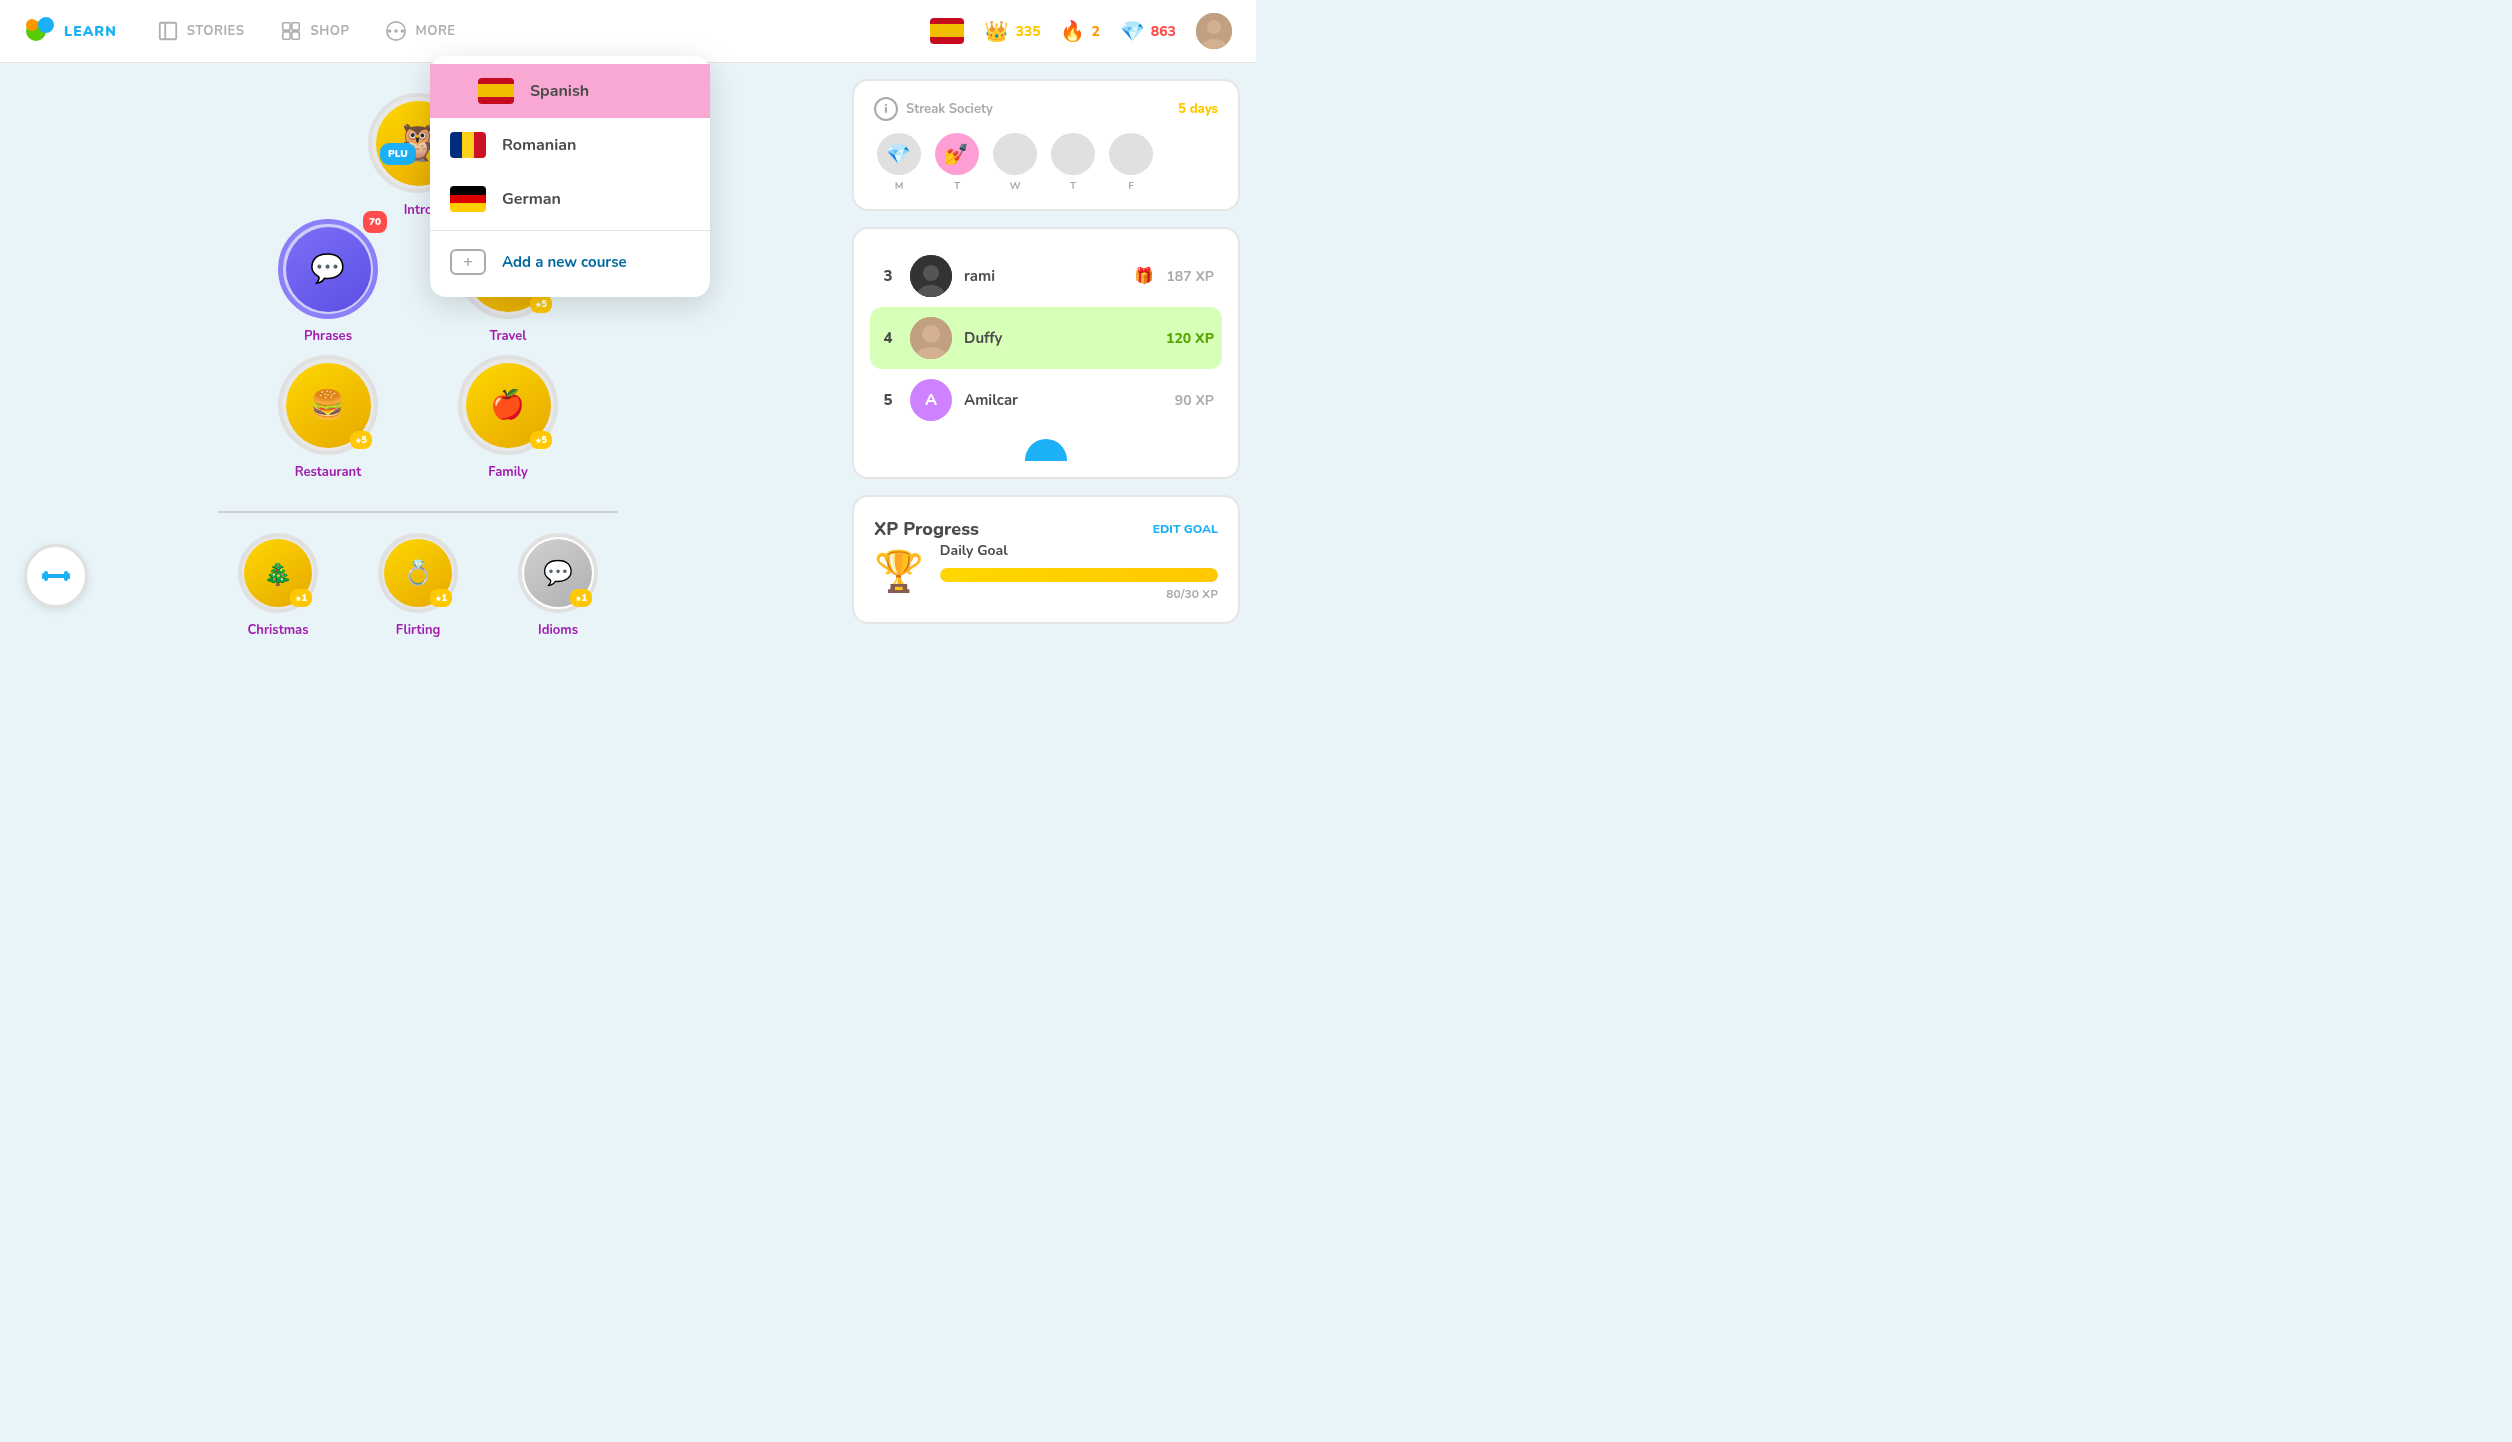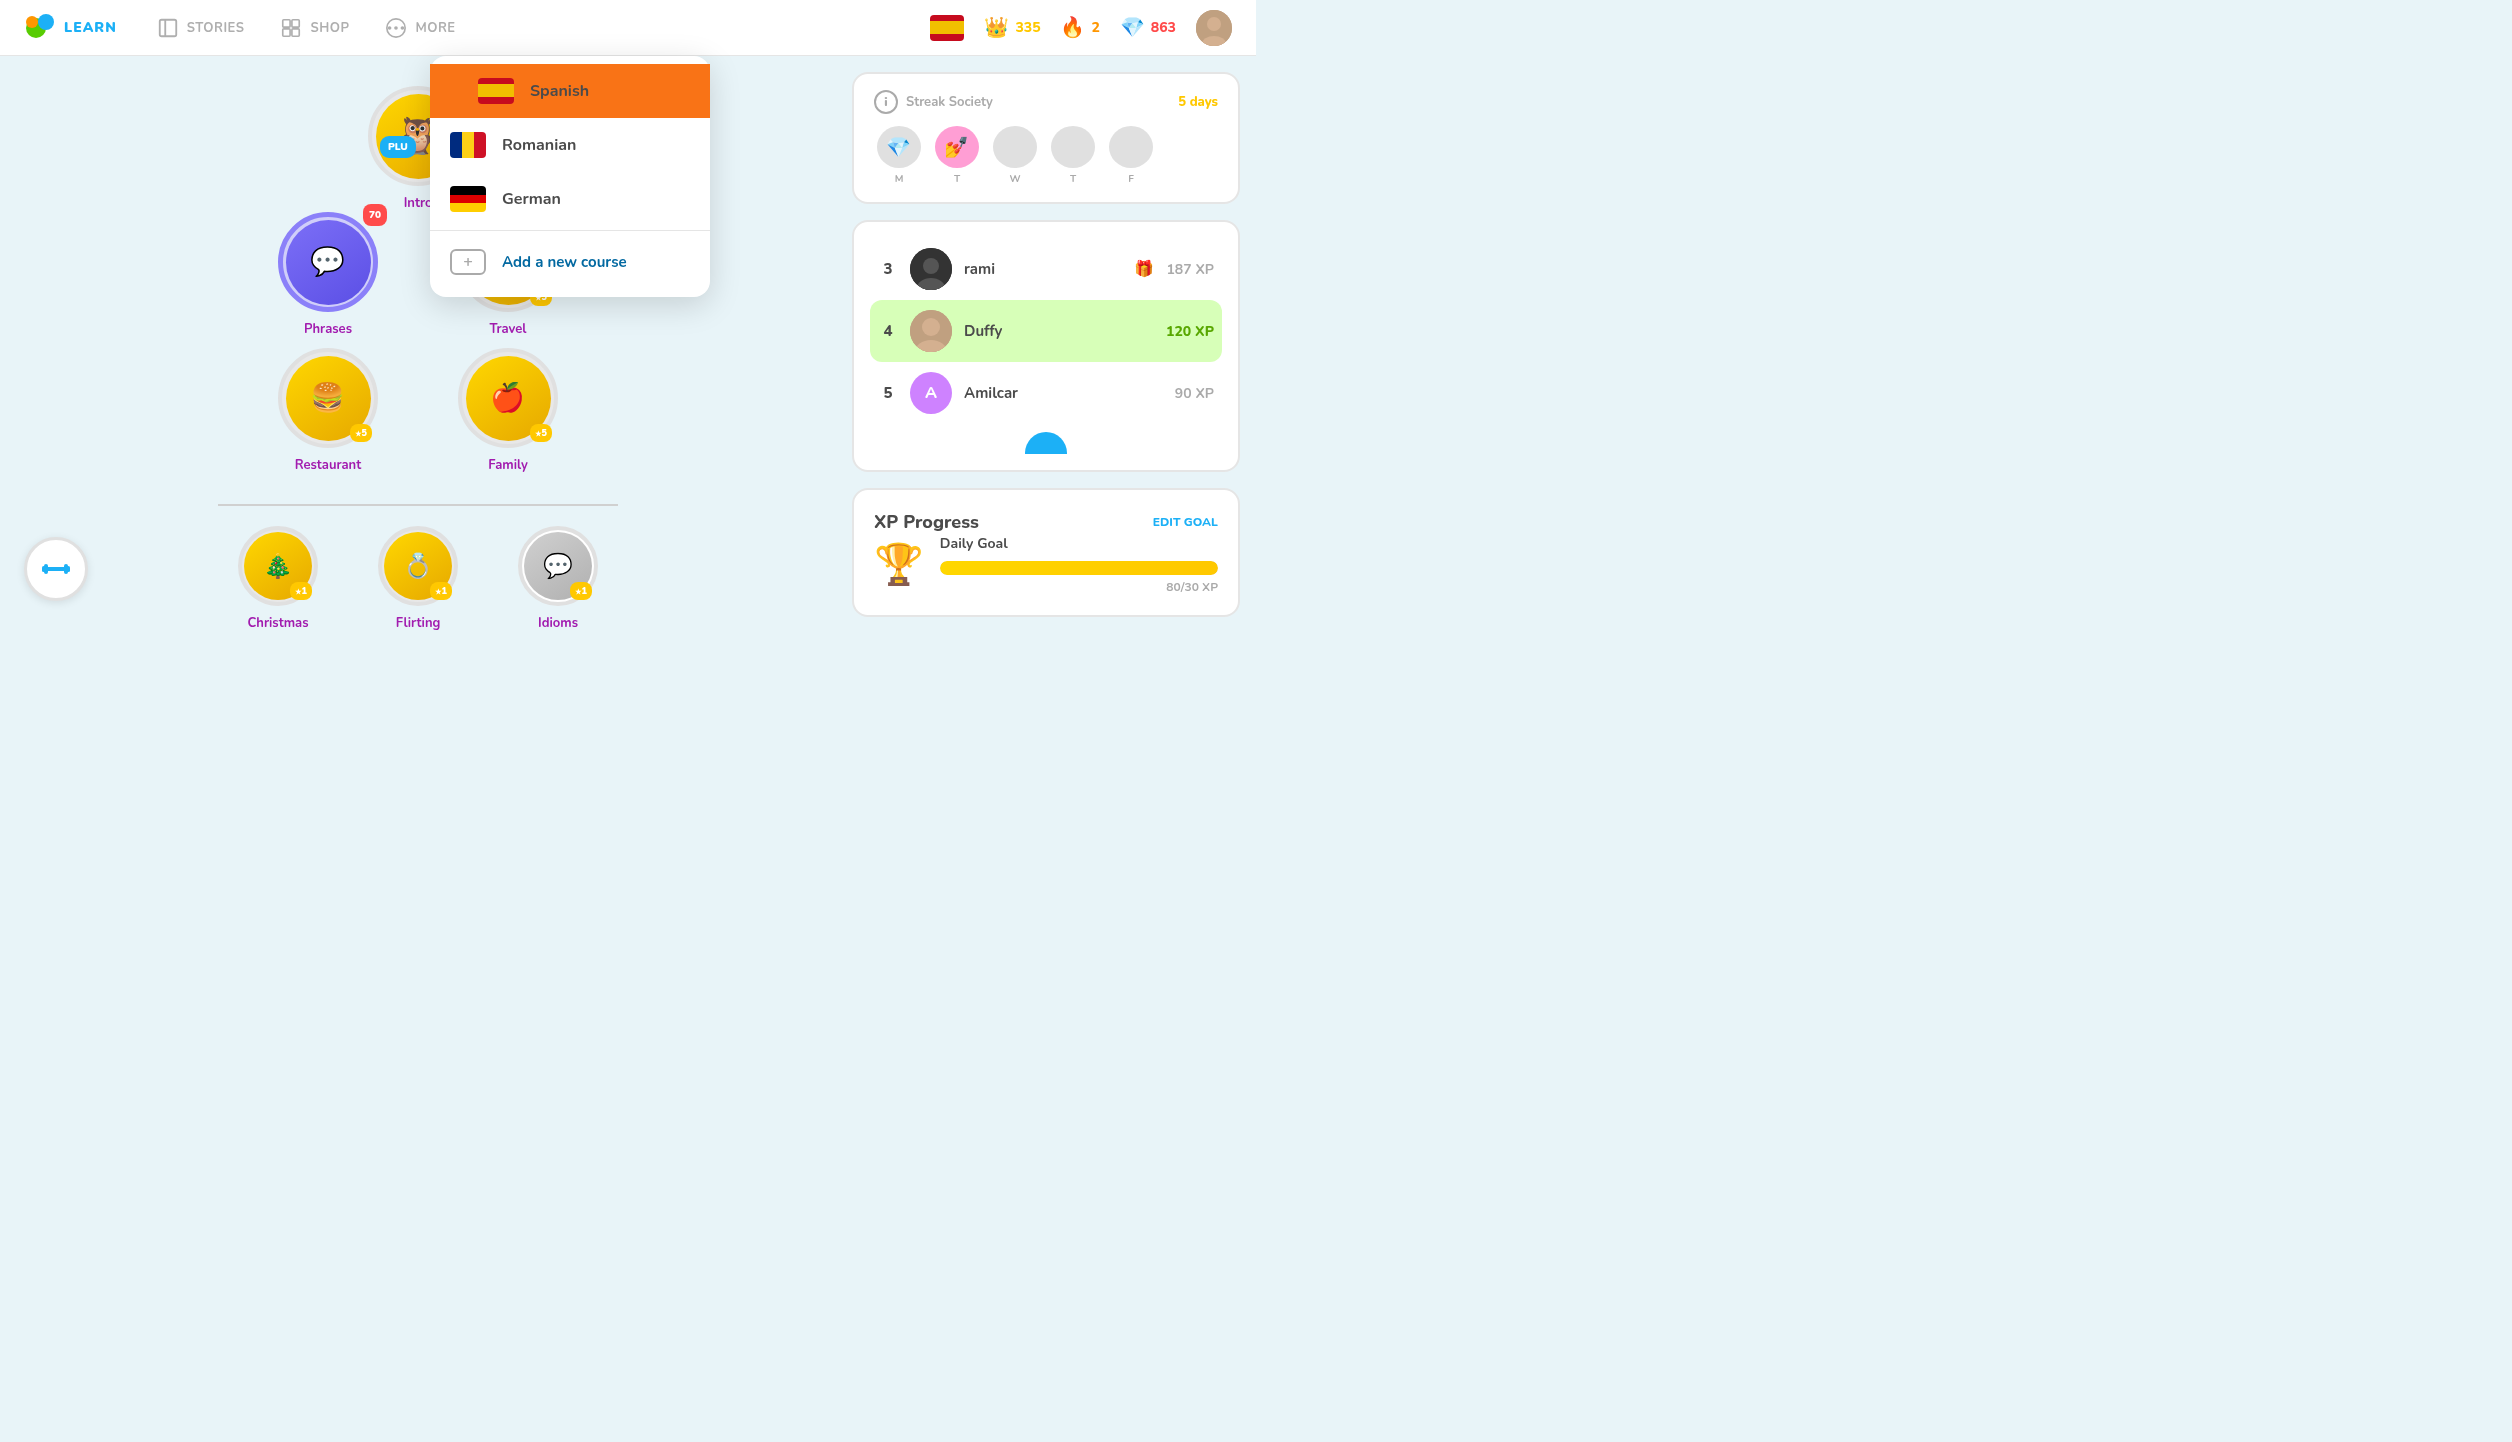--- a/index.html
+++ b/index.html
@@ -8,21 +8,21 @@
       background: #e8f4f8;
       width: 1256px;
       height: 721px;
       overflow: hidden;
       position: relative;
     }
 
     
     .navbar {
       background: #fff;
-      height: 56px;
+      height: 63px;
       display: flex;
       align-items: center;
       padding: 0 24px;
       border-bottom: 1px solid #e5e5e5;
       position: relative;
       z-index: 100;
     }
     .nav-logo {
       display: flex;
       align-items: center;
@@ -407,21 +407,21 @@
       z-index: 200;
     }
     .dropdown-item {
       display: flex;
       align-items: center;
       gap: 16px;
       padding: 14px 20px;
       cursor: pointer;
       border-radius: 0;
     }
-    .dropdown-item.selected { background: #f97316; padding-left: 48px; }
+    .dropdown-item.selected { background: #f9a8d4; padding-left: 48px; }
     .dropdown-flag {
       width: 36px;
       height: 26px;
       border-radius: 4px;
       overflow: hidden;
       flex-shrink: 0;
     }
     .flag-spain-sm {
       background: linear-gradient(to bottom, #c60b1e 25%, #f1bf00 25%, #f1bf00 75%, #c60b1e 75%);
       width: 100%; height: 100%;

